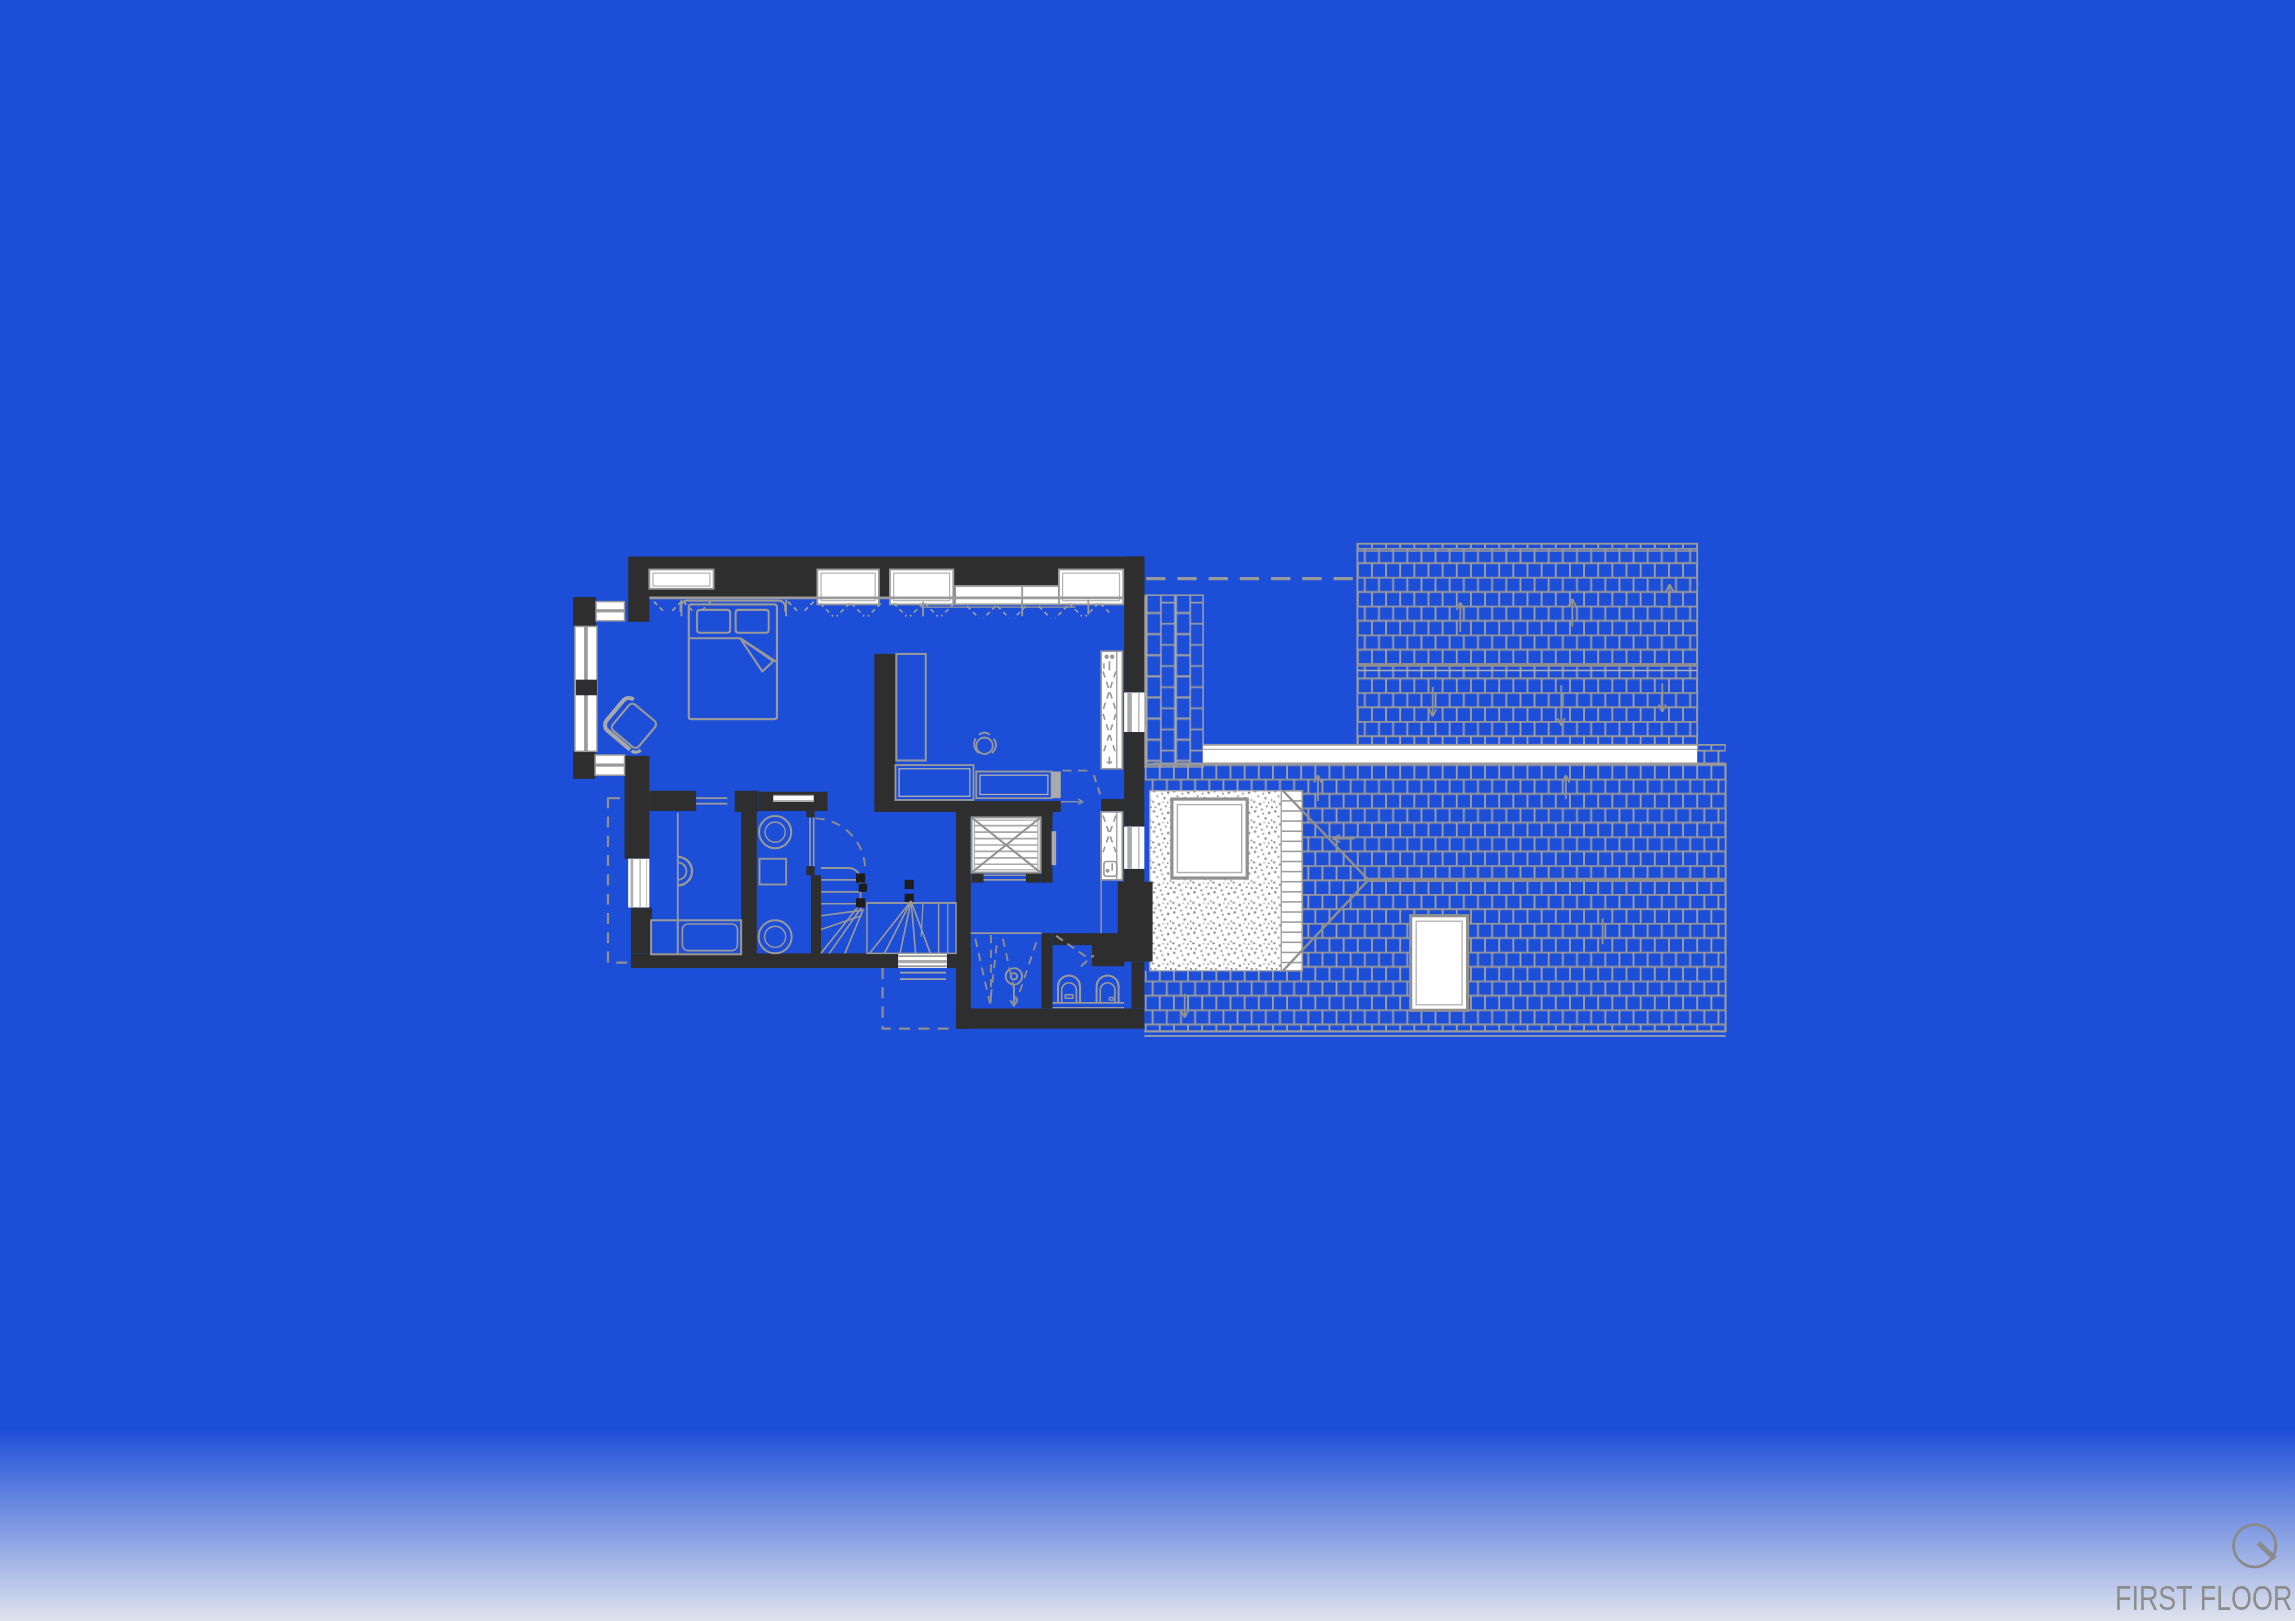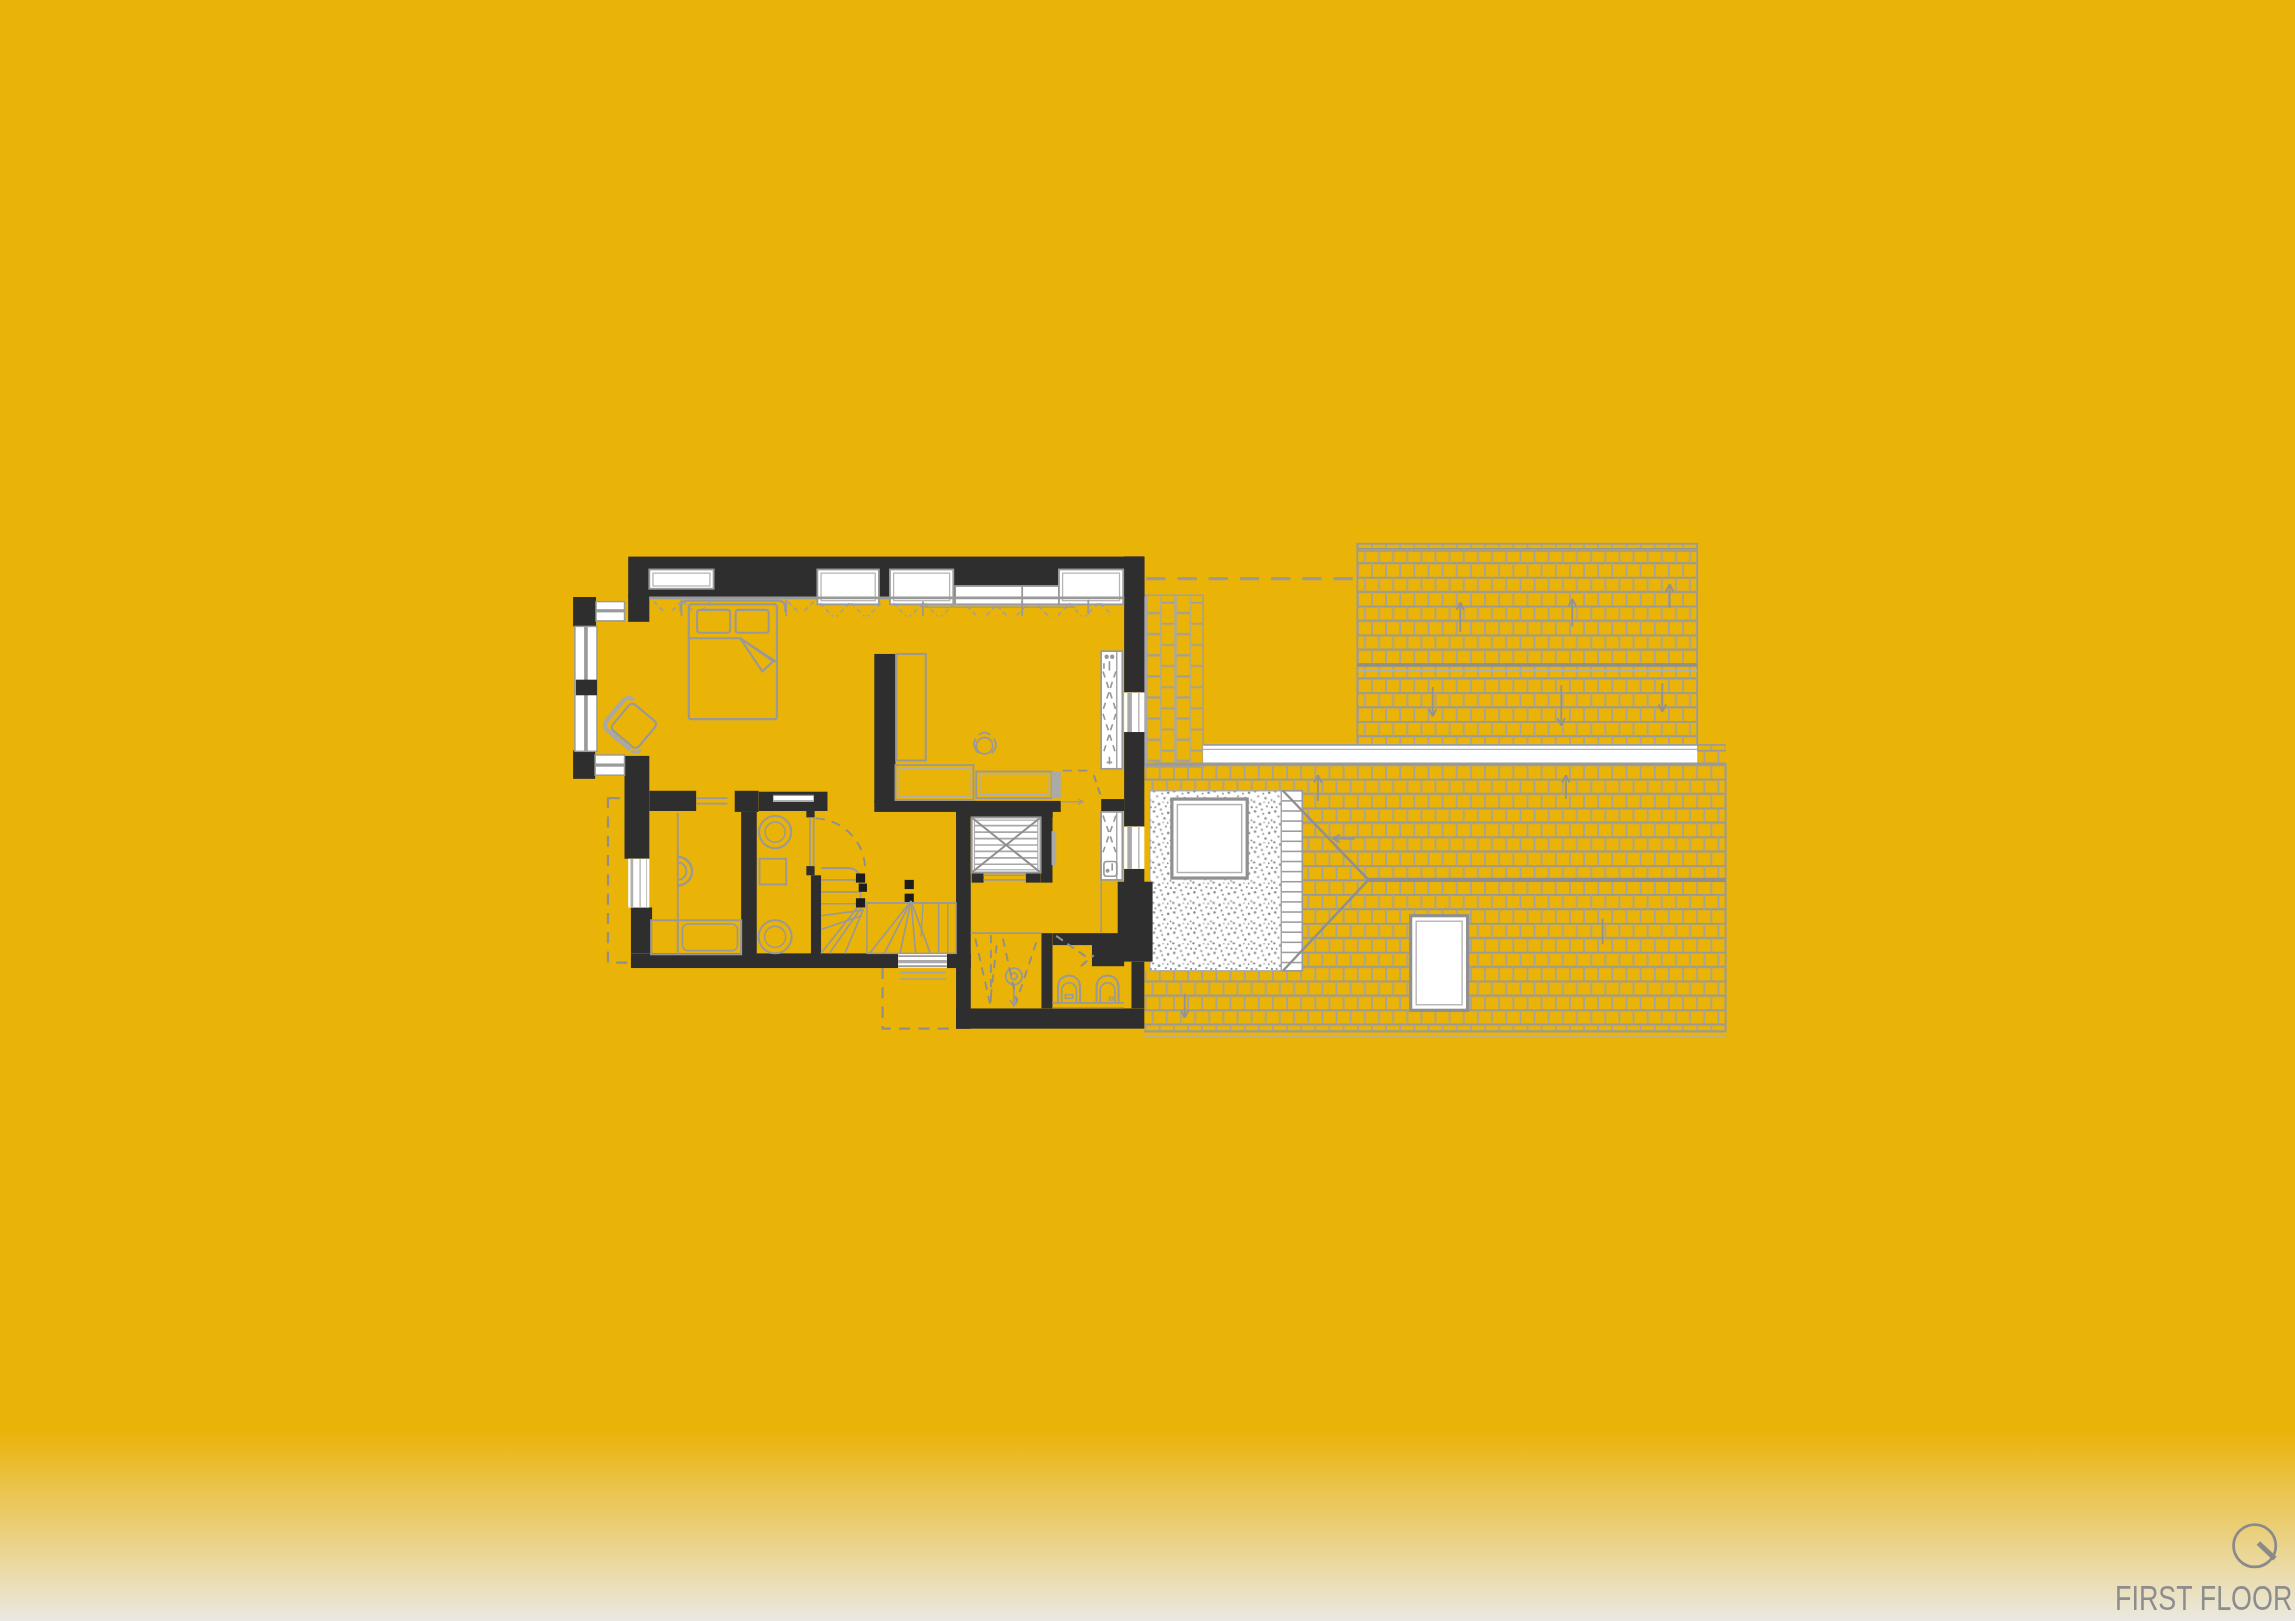--- a/index.html
+++ b/index.html
@@ -1,16 +1,16 @@
 <!DOCTYPE html>
 <html style="font-size:14.7px"><head>
 <meta charset="utf-8">
 <style>
   html,body{margin:0;padding:0;background:#ffffff;}
-  .page{position:relative;width:2296px;height:1622px;background:#eab308;overflow:hidden;
+  .page{position:relative;width:2296px;height:1622px;background:#1d4ed8;overflow:hidden;
         font-family:"Liberation Sans", sans-serif;}
   .grad{position:absolute;left:0;bottom:0;width:2296px;height:193px;
         background:linear-gradient(180deg, rgba(237,238,240,0) 0%, rgba(234,236,238,0.95) 100%);}
 </style>
 </head>
 <body>
 <div class="page">
 <div class="grad"></div>
 <svg width="2296" height="1622" viewBox="0 0 2500 1766" style="position:absolute;left:0;top:0;">
 <defs>

